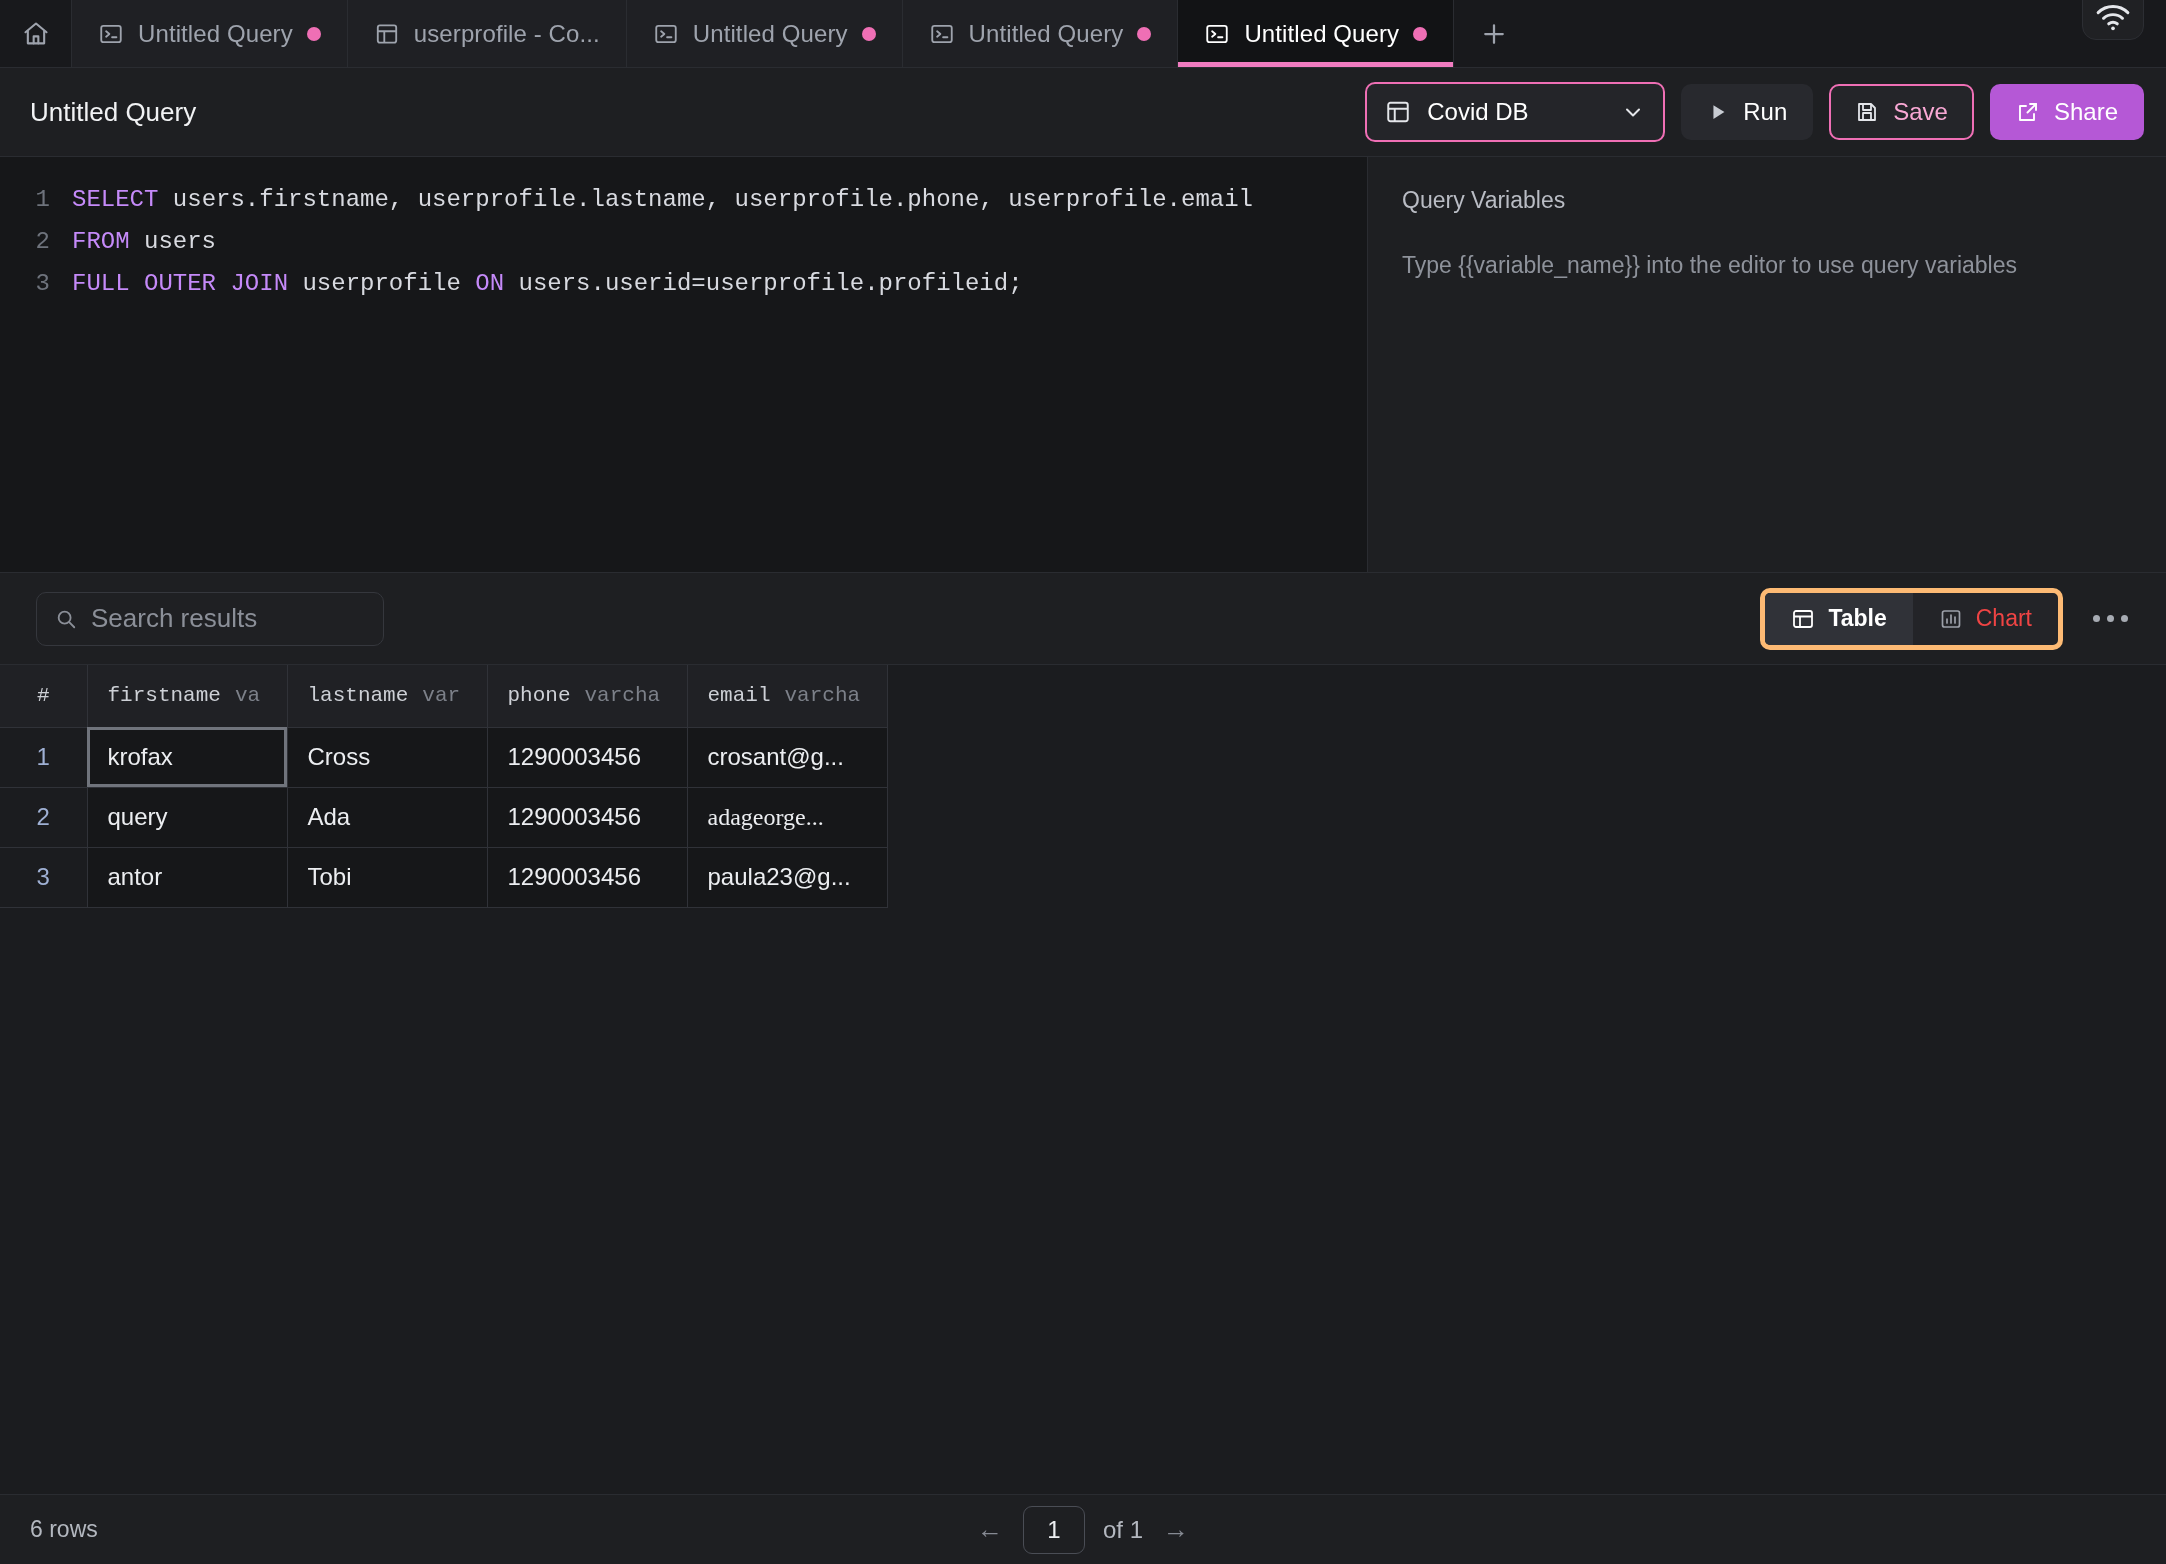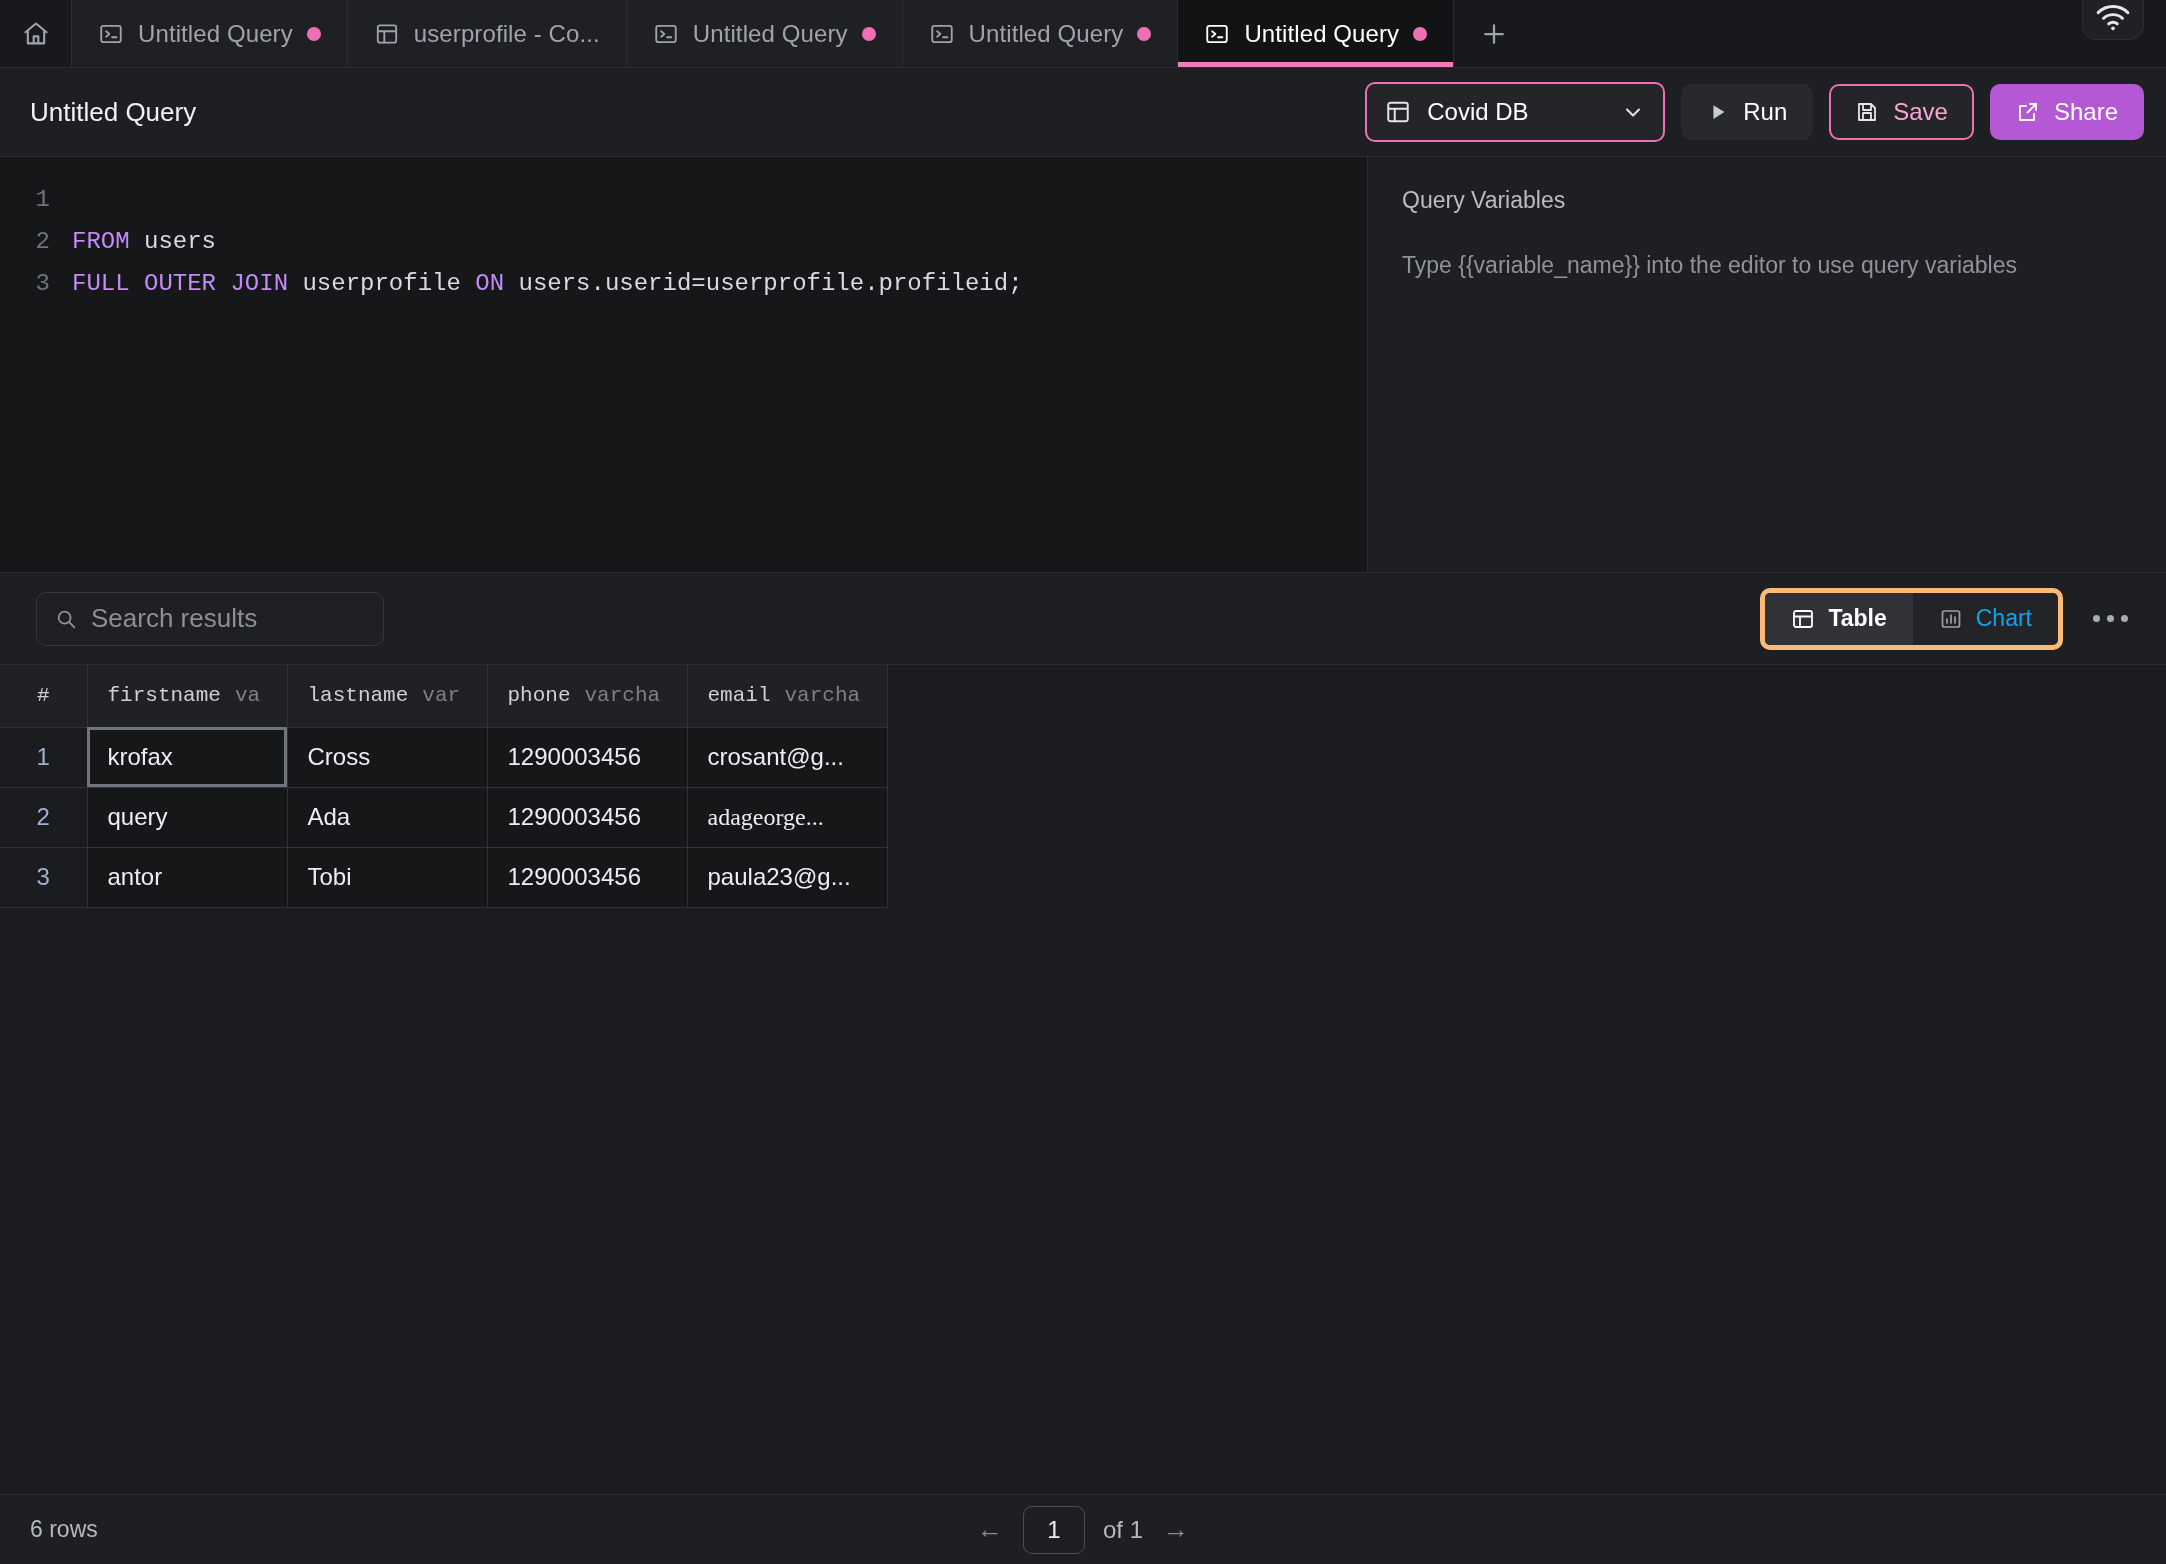--- a/index.html
+++ b/index.html
@@ -107,21 +107,21 @@
   }
   .search input {
     border:none; outline:none; background:transparent; color:#e6e7ea;
     font-size: 26px; font-family:"Liberation Sans", sans-serif; width:100%;
   }
   .search input::placeholder { color:#8b8f98; }
   .right-tools { display:flex; align-items:center; gap: 18px; }
   .seg { display:flex; background:#232428; border-radius:10px; overflow:hidden; border:5px solid #fdba74;}
   .seg-item {
     display:flex; align-items:center; gap:13px; padding: 0 26px; height: 52px;
-    font-size: 23px; color:#0ea5e9; cursor:pointer;
+    font-size: 23px; color:#ef4444; cursor:pointer;
   }
   .seg-item.active { background:#303238; color:#fff; font-weight:bold; }
   .dots { display:flex; gap:7px; padding: 0 12px; cursor:pointer; }
   .dots i { width:7px; height:7px; border-radius:50%; background:#a7abb3; display:block; }
 
   
   .grid-wrap { flex: 1; background:#1b1c1f; overflow:hidden; border-top:1px solid #2a2c31; }
   table.grid { border-collapse: collapse; table-layout: fixed; }
   table.grid th, table.grid td {
     border-right: 1px solid #303238; border-bottom: 1px solid #303238;
@@ -300,20 +300,21 @@
         <span>Share</span>
       </div>
     </div>
   </div>
 
   <div class="editor-row">
     <div class="editor">
       <div class="code" id="code-host">
           <div class="cline">
             <span class="lnum">1</span>
+            <span class="ctext"><span class="kw">SELECT</span><span class=""> users.firstname, userprofile.lastname, userprofile.phone, userprofile.email</span></span>
           </div>
           <div class="cline">
             <span class="lnum">2</span>
             <span class="ctext"><span class="kw">FROM</span><span class=""> users</span></span>
           </div>
           <div class="cline">
             <span class="lnum">3</span>
             <span class="ctext"><span class="kw">FULL OUTER JOIN</span><span class=""> userprofile </span><span class="kw">ON</span><span class=""> users.userid=userprofile.profileid;</span></span>
           </div>
         </div>

